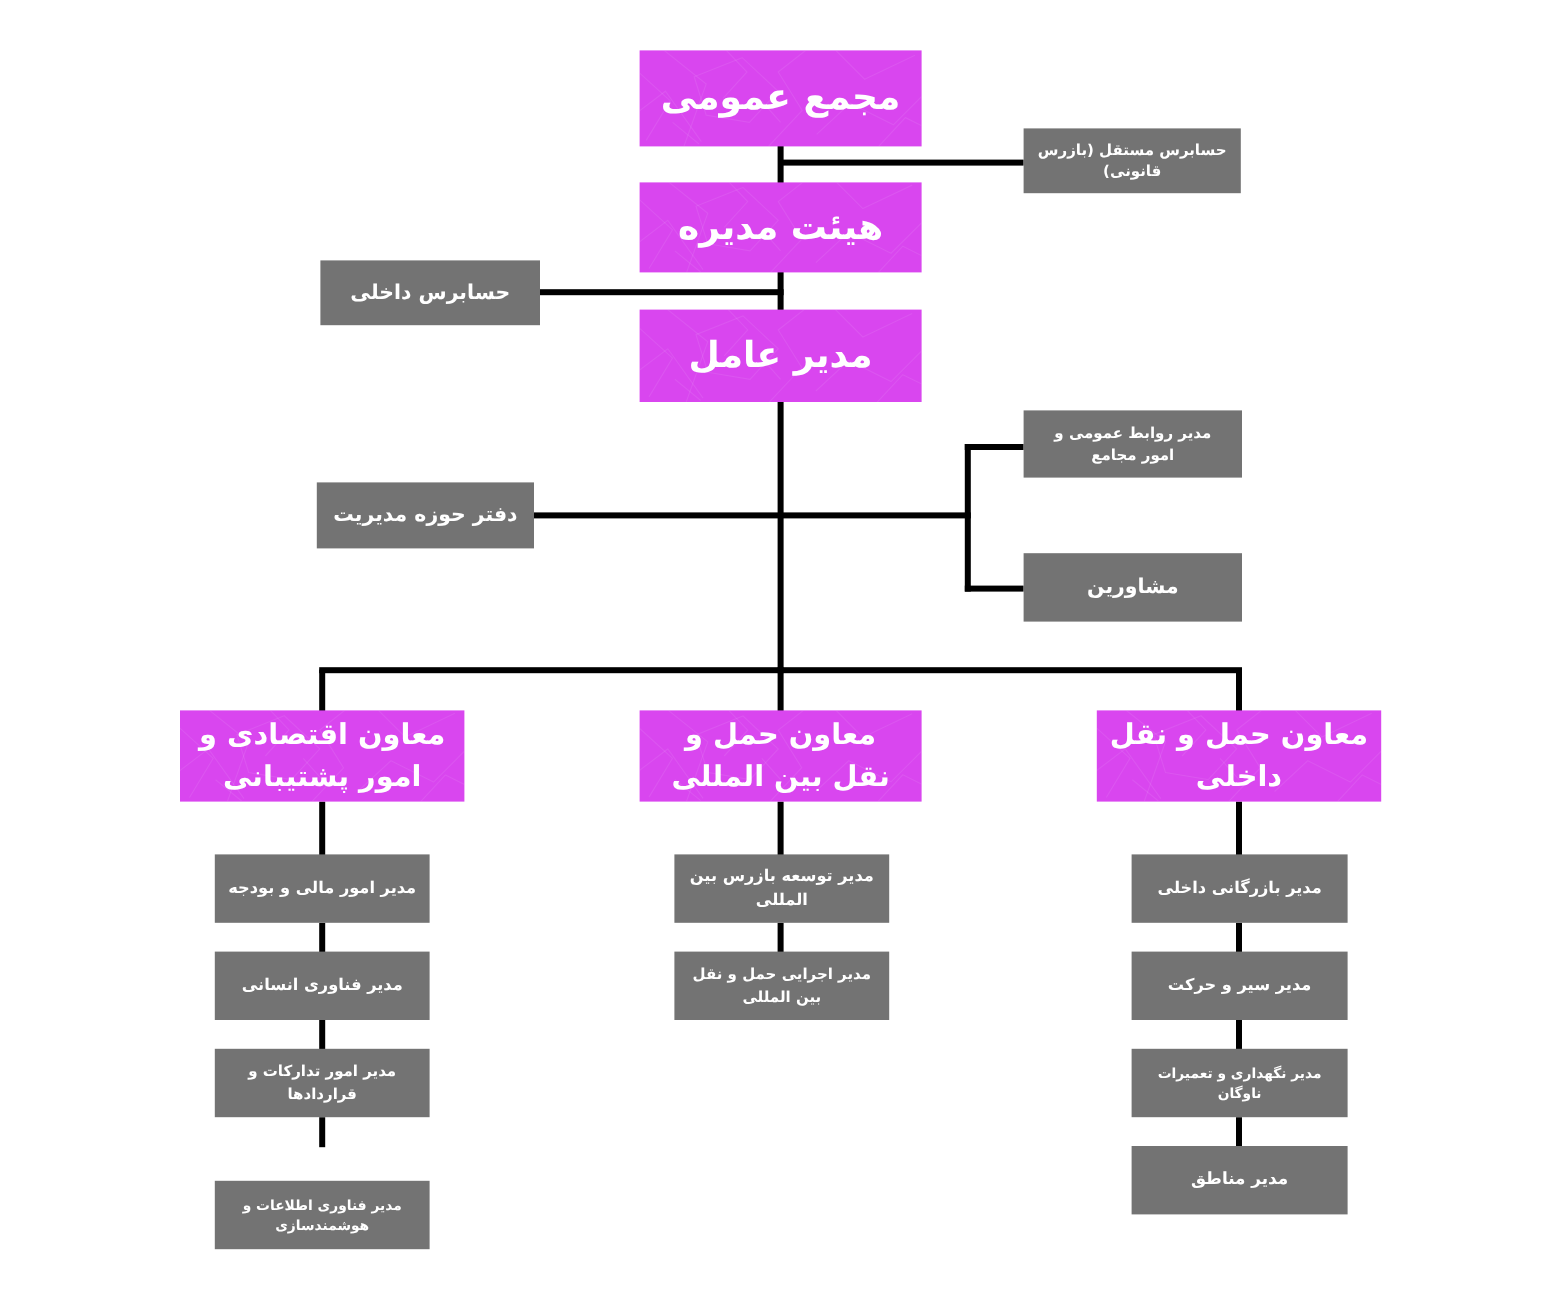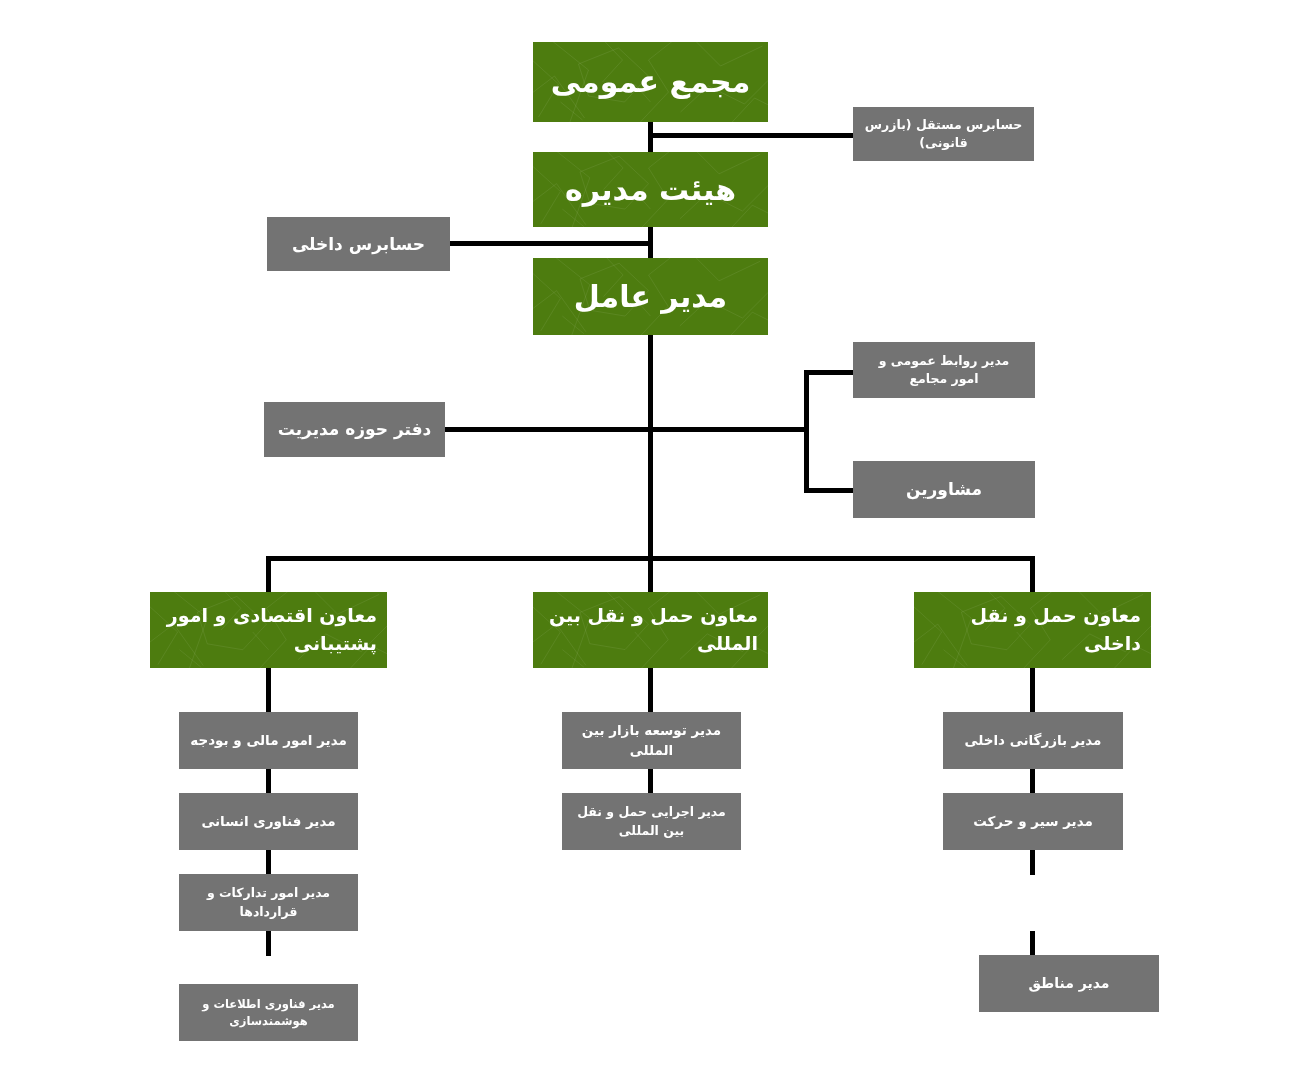--- a/index.html
+++ b/index.html
@@ -16,33 +16,33 @@
     position: absolute;
     display: flex;
     align-items: center;
     justify-content: center;
     color: #ffffff;
     font-weight: bold;
     text-align: center;
     box-sizing: border-box;
     line-height: 1.45;
   }
-  .dark  { background: #4d7c0f; }
+  .dark  { background: #d946ef; }
   .slate { background: #737373; }
   .node .label { position: relative; z-index: 1; padding: 0 10px; }
   .pattern {
     position: absolute;
     left: 0; top: 0;
     width: 100%; height: 100%;
     pointer-events: none;
   }
   .fs30 { font-size: 30px; }
-  .fs19 { font-size: 19px; text-align: right; }
+  .fs19 { font-size: 24px; }
   .fs17 { font-size: 17px; text-align: center; }
-  .fs14 { font-size: 14px; margin-left: 36px; }
+  .fs14 { font-size: 14px; }
   .fs13 { font-size: 13.5px; }
   .fs12 { font-size: 12.5px; }
   .fs11 { font-size: 11.5px; }
   .line { position: absolute; background: #000000; }
 </style>
 </head>
 <body>
 
 <svg width="0" height="0" style="position:absolute">
   <defs>
@@ -160,29 +160,32 @@
     <span class="label">مدیر فناوری انسانی</span>
   </div>
   <div class="node slate fs12" style="left:179px; top:874px; width:179px; height:57px">
     <span class="label">مدیر امور تدارکات و قراردادها</span>
   </div>
   <div class="node slate fs11" style="left:179px; top:984px; width:179px; height:57px">
     <span class="label">مدیر فناوری اطلاعات و هوشمندسازی</span>
   </div>
 
   <div class="node slate fs13" style="left:562px; top:712px; width:179px; height:57px">
-    <span class="label">مدیر توسعه بازار بین المللی</span>
+    <span class="label">مدیر توسعه بازرس بین المللی</span>
   </div>
   <div class="node slate fs12" style="left:562px; top:793px; width:179px; height:57px">
     <span class="label">مدیر اجرایی حمل و نقل بین المللی</span>
   </div>
 
   <div class="node slate fs13" style="left:943px; top:712px; width:180px; height:57px">
     <span class="label">مدیر بازرگانی داخلی</span>
   </div>
   <div class="node slate fs13" style="left:943px; top:793px; width:180px; height:57px">
     <span class="label">مدیر سیر و حرکت</span>
   </div>
+  <div class="node slate fs11" style="left:943px; top:874px; width:180px; height:57px">
+    <span class="label">مدیر نگهداری و تعمیرات ناوگان</span>
+  </div>
   <div class="node slate fs14" style="left:943px; top:955px; width:180px; height:57px">
     <span class="label">مدیر مناطق</span>
   </div>
 
 </div>
 
 </body></html>

